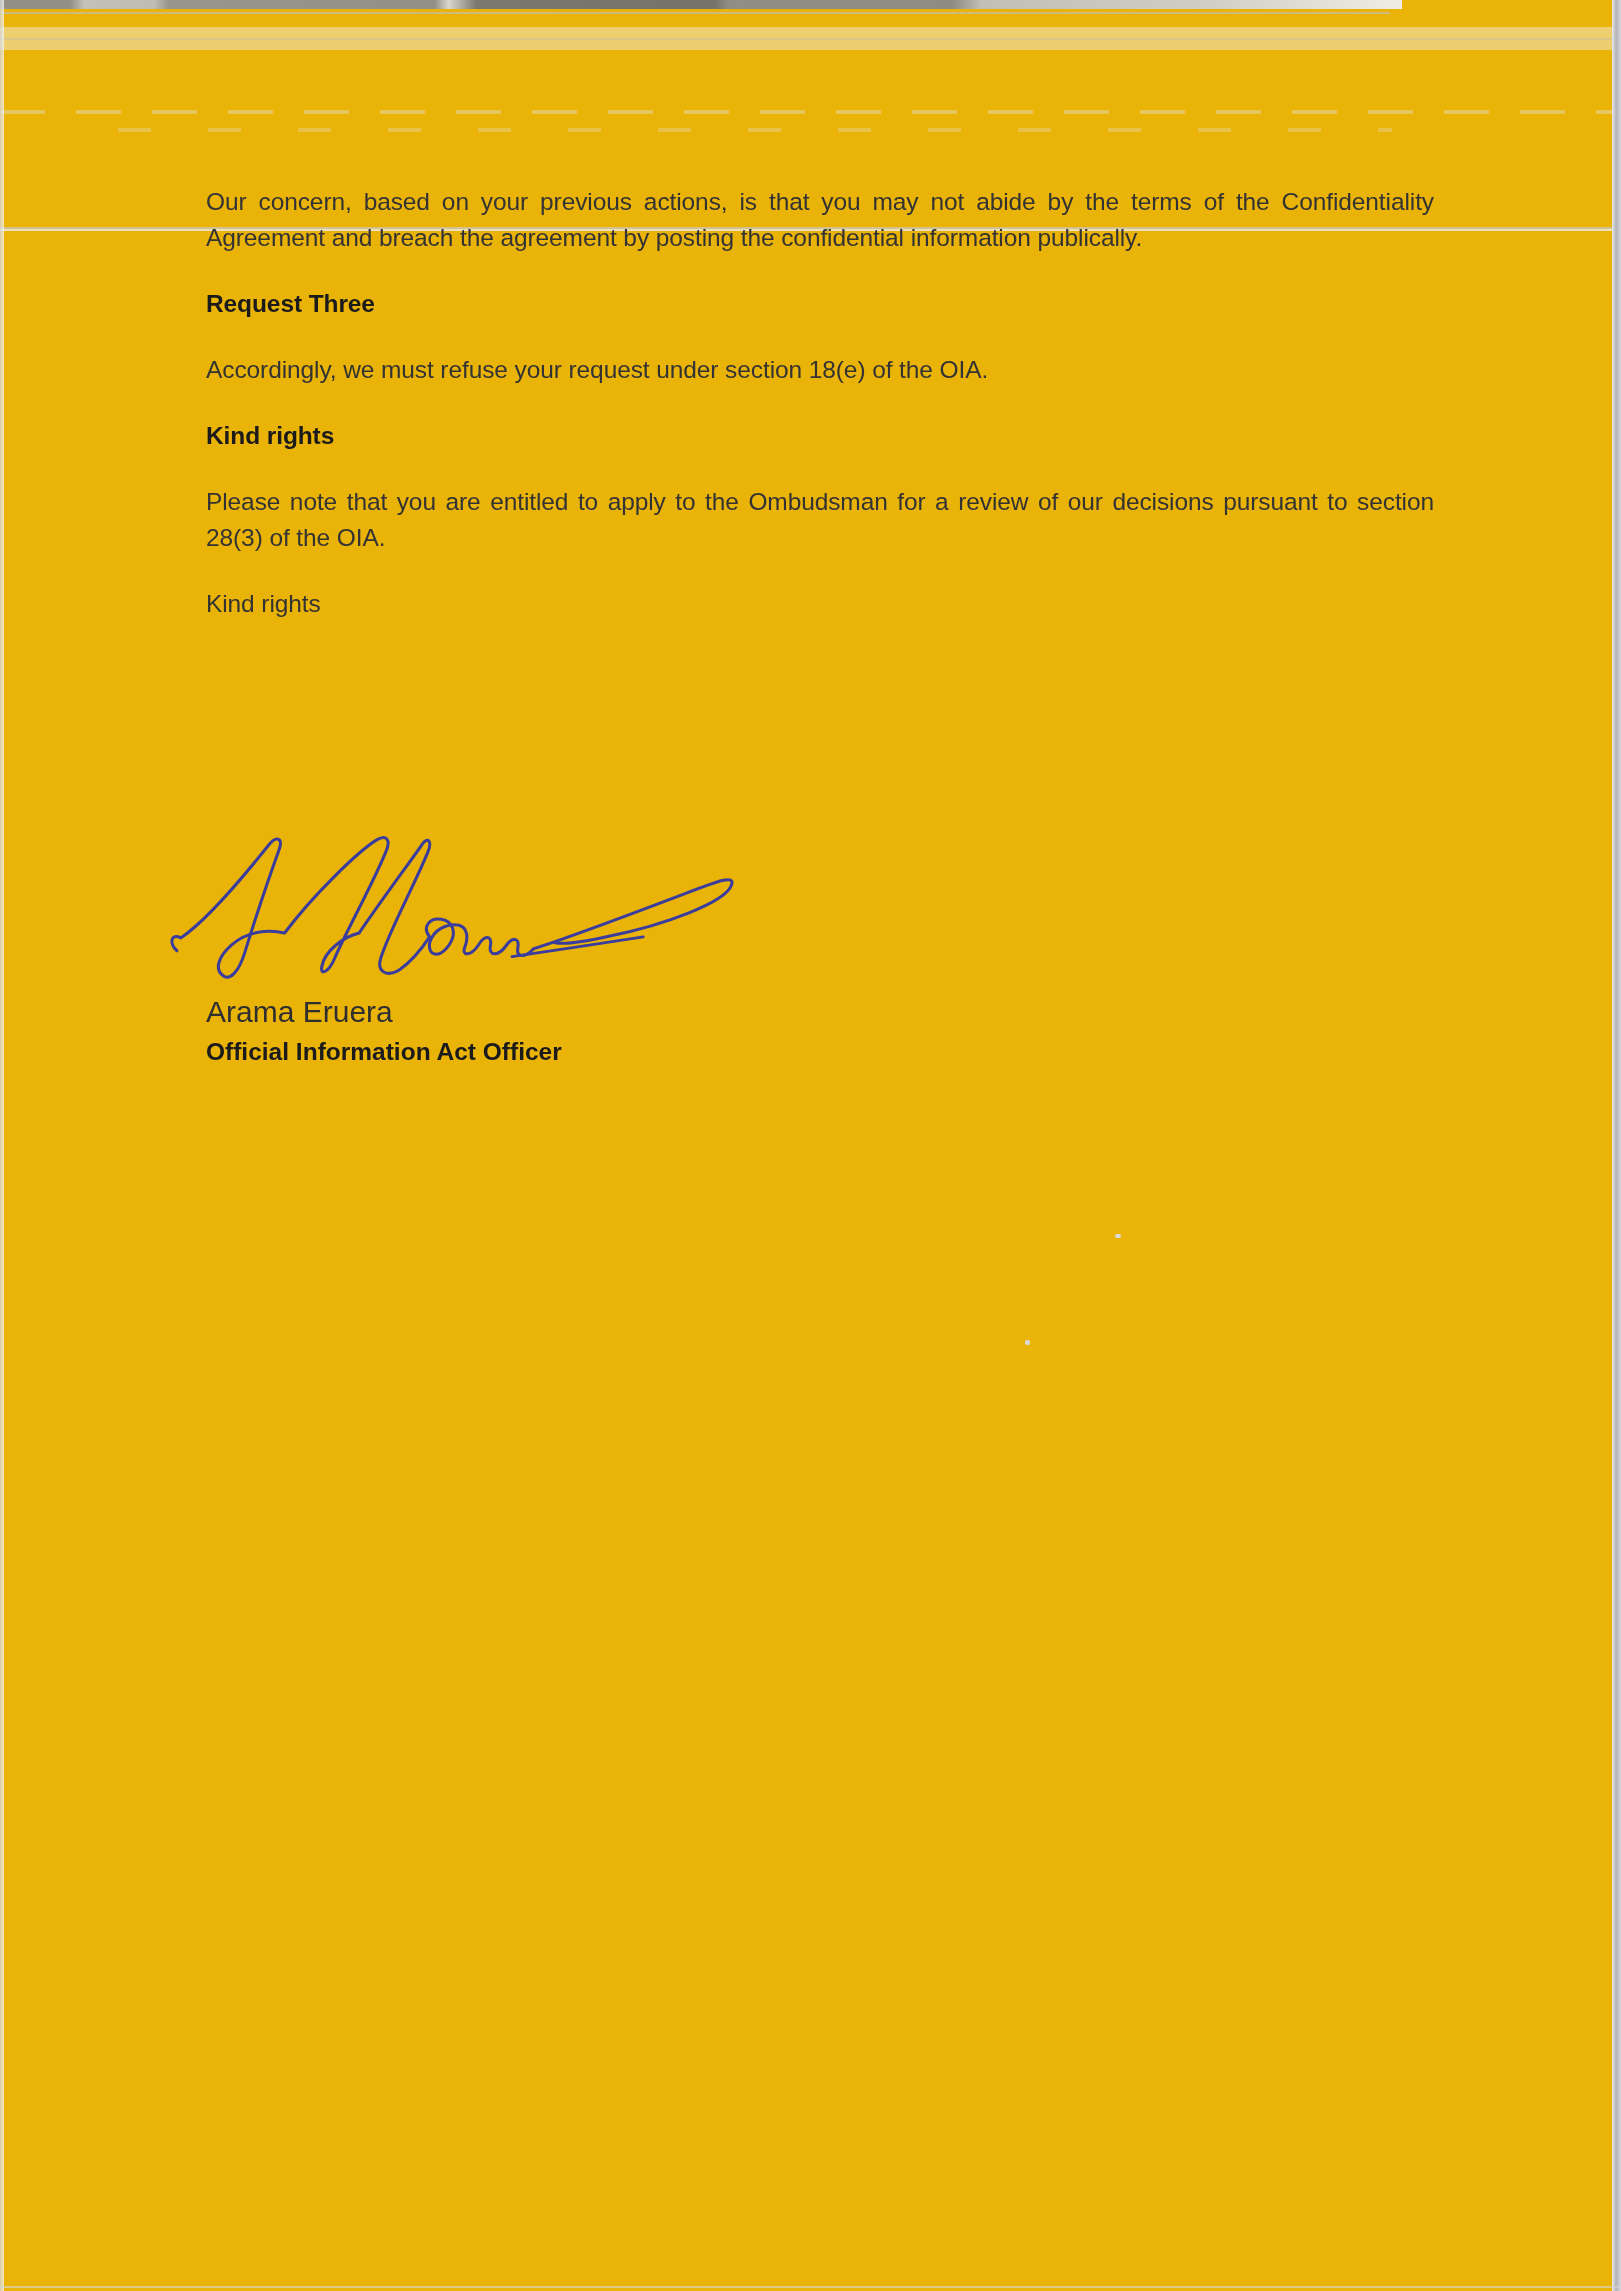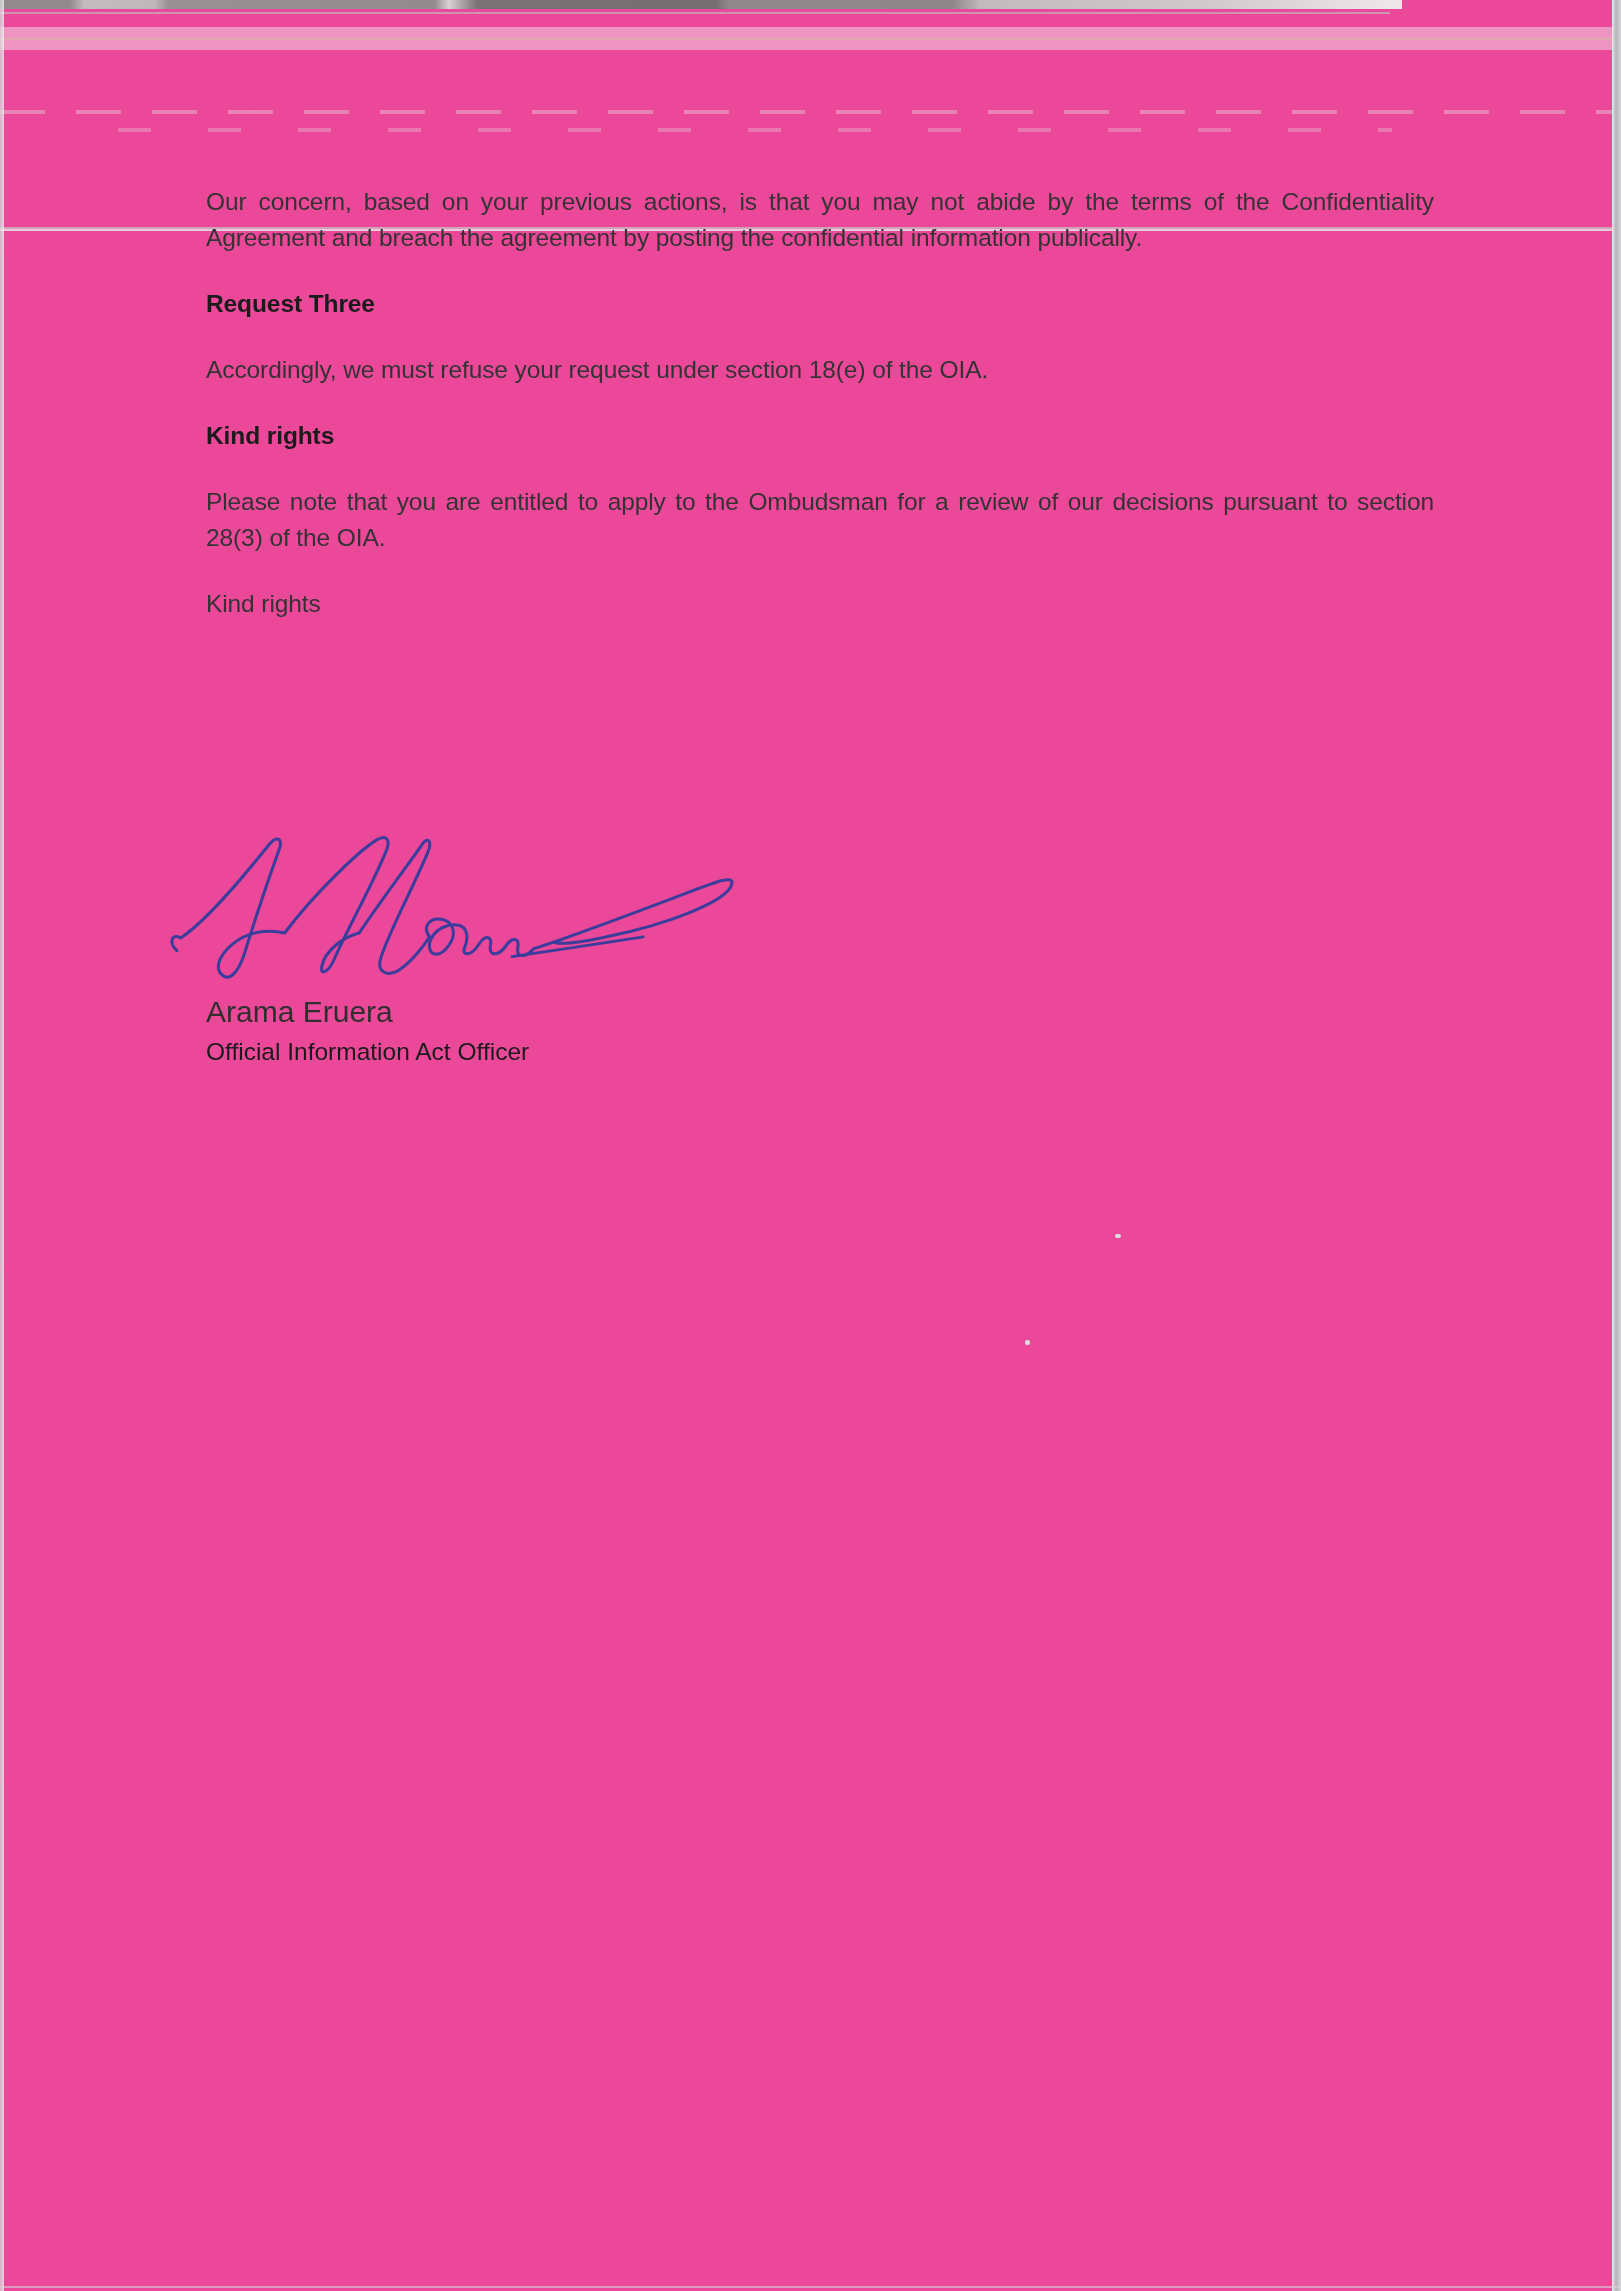--- a/index.html
+++ b/index.html
@@ -1,21 +1,21 @@
 <!DOCTYPE html>
 <html><head>
 <meta charset="utf-8">
 <style>
   html,body{margin:0;padding:0;}
   body{
     width:1621px;height:2292px;position:relative;overflow:hidden;
     background:#ffffff;
     font-family:"Liberation Sans","DejaVu Sans",sans-serif;
   }
-  .page{position:absolute;inset:0;background:#ec4899;}
+  .page{position:absolute;inset:0;background:#eab308;}
 
   
   .artifact{position:absolute;pointer-events:none;}
   .scan-topbar{
     top:0;left:0;width:1402px;height:8.8px;
     background:linear-gradient(to right,
       #8d8d8d 0%, #8d8d8d 5%, #c2c2c2 6%, #bdbdbd 11%, #949494 12%,
       #8e8e8e 31%, #d8d8d8 32%, #757575 34%, #6f6f6f 51%, #8c8c8c 52%,
       #8a8a8a 68%, #c0c0c0 70%, #cfcfcf 86%, #f0f0f0 100%);
     opacity:.95;
@@ -47,21 +47,21 @@
   p.head{font-weight:bold;color:#1b1b1b;}
   p.close{margin-bottom:0;}
 
   .signature{position:absolute;left:167px;top:831px;width:588px;height:157px;z-index:3;}
   .signoff-name{
     position:absolute;left:206px;top:997px;z-index:2;
     font-size:30px;line-height:29px;color:#2f2f2f;
   }
   .signoff-title{
     position:absolute;left:206px;top:1037px;z-index:2;
-    font-size:24.5px;line-height:29px;font-weight:normal;color:#1b1b1b;
+    font-size:24.5px;line-height:29px;font-weight:bold;color:#1b1b1b;
   }
 </style>
 </head>
 <body>
 
 <div class="page">
 
   <div class="artifact scan-topbar"></div>
   <div class="artifact scan-topline"></div>
   <div class="artifact scan-band-a"></div>

